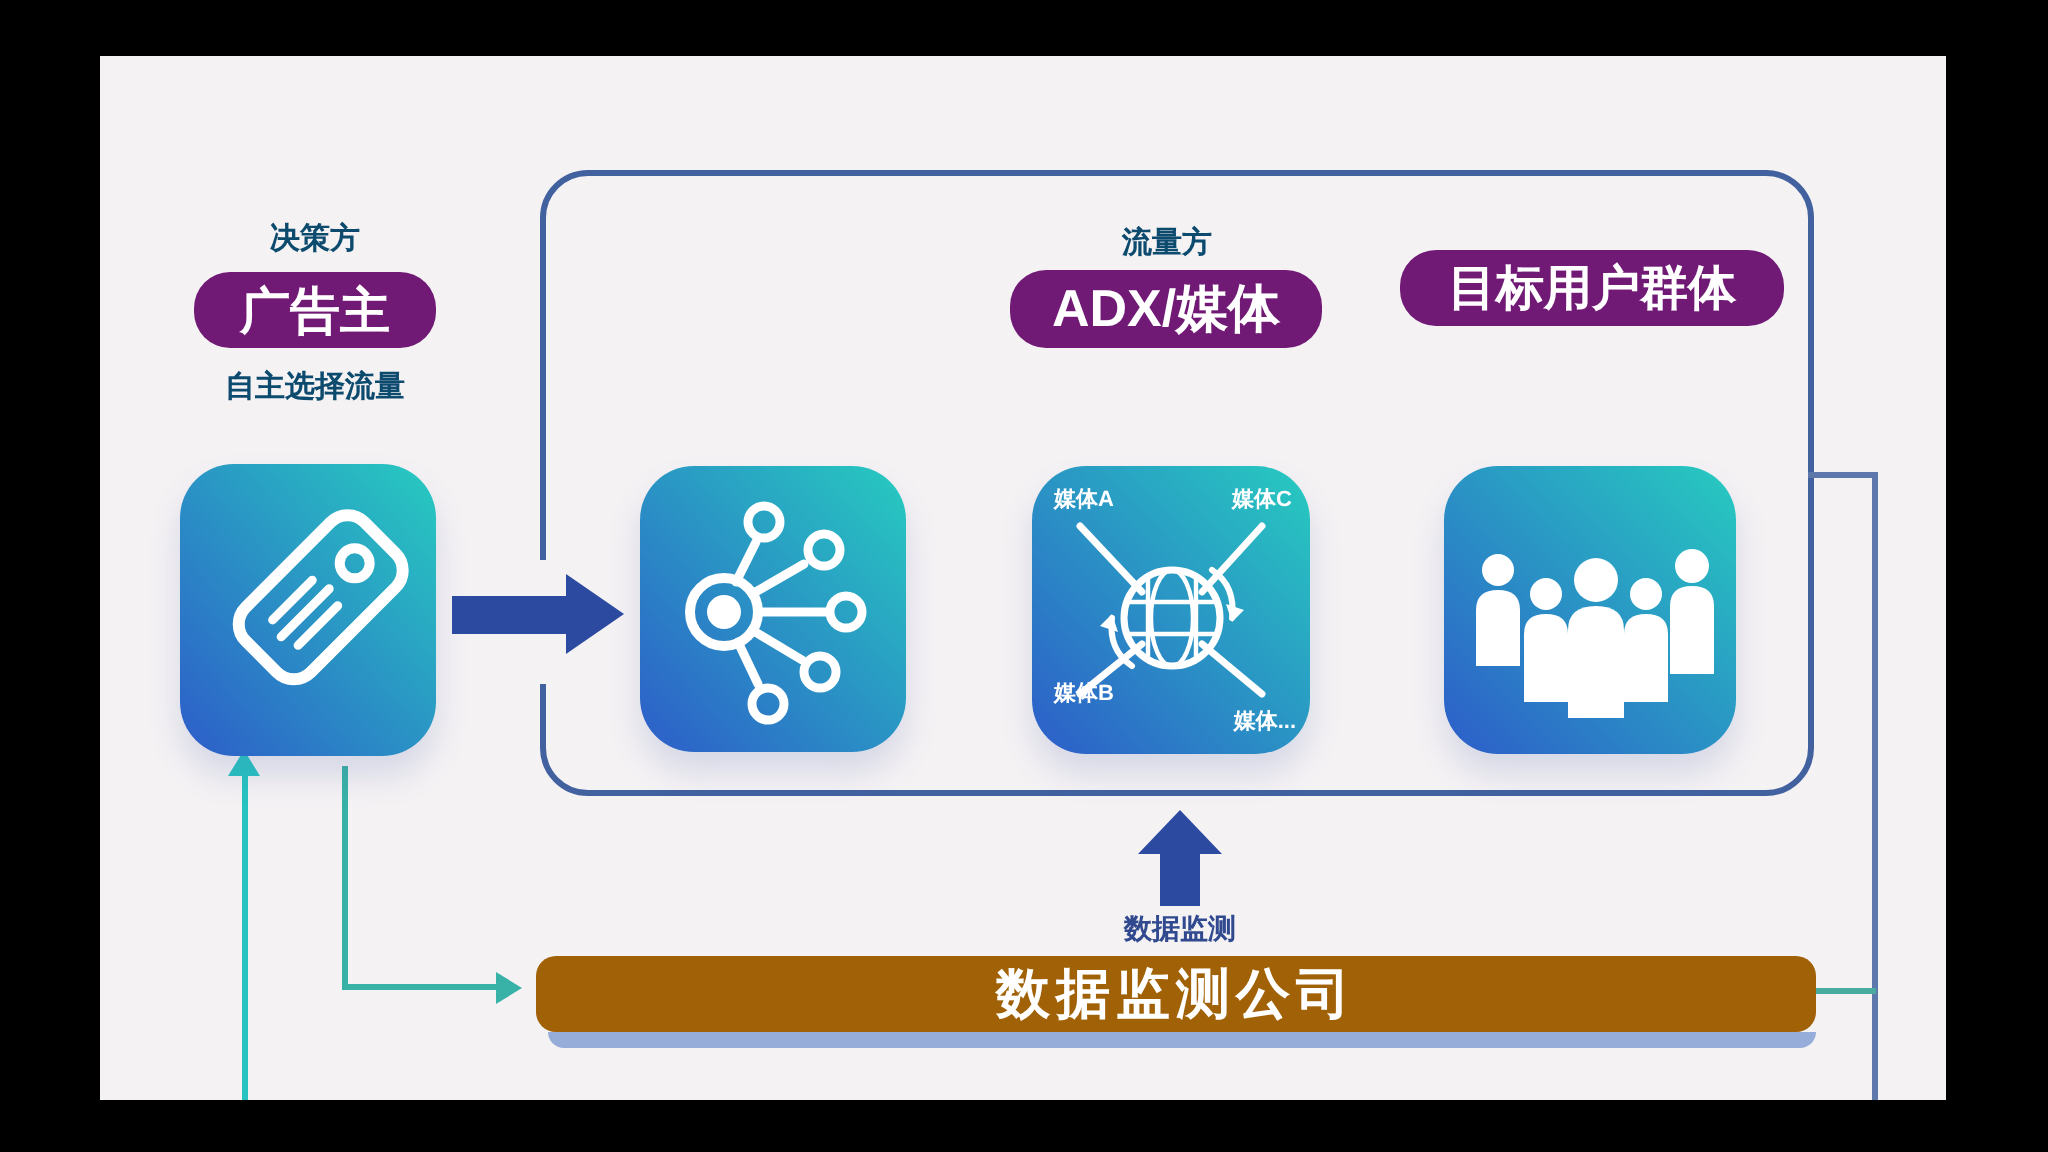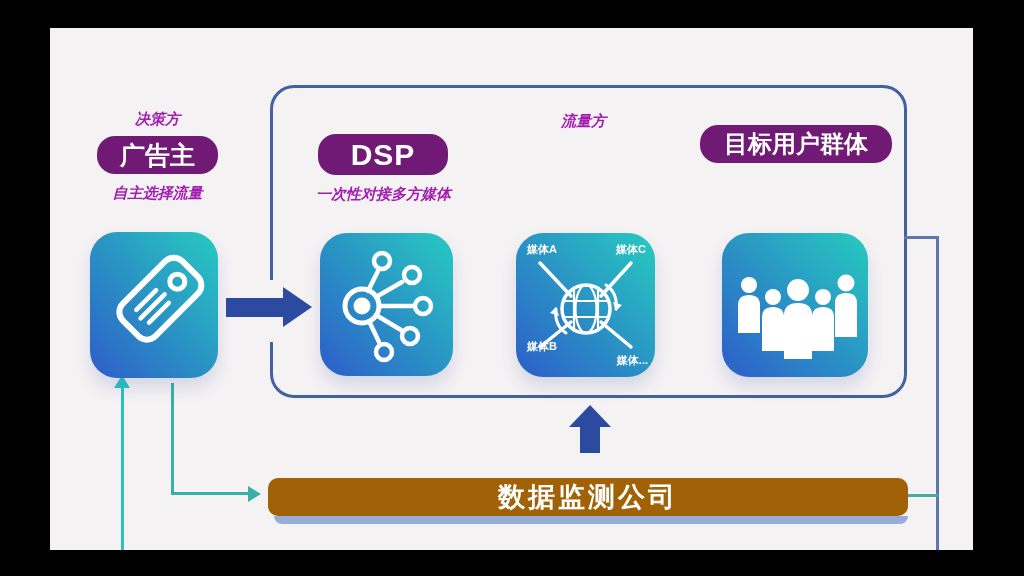--- a/index.html
+++ b/index.html
@@ -6,21 +6,21 @@
   .stage{position:relative;width:1024px;height:576px;background:#000;overflow:hidden;
          font-family:"Liberation Sans","DejaVu Sans",sans-serif;}
   .content{position:absolute;left:50px;top:28px;width:923px;height:522px;background:#f5f2f4;}
 
   
   .container-box{position:absolute;left:220px;top:57px;width:631px;height:307px;
                  border:3px solid #42619f;border-radius:24px;z-index:1;}
   .border-gap{position:absolute;left:216px;top:252px;width:12px;height:62px;background:#f5f2f4;z-index:2;}
 
   
-  .col-label{position:absolute;font-size:15px;font-weight:bold;color:#a21caf;text-align:center;z-index:3;font-style:italic;}
+  .col-label{position:absolute;font-size:15px;font-weight:bold;color:#0c4a6e;text-align:center;z-index:3;}
   .adv-role{left:27px;top:82px;width:161px;}
   .adv-sub{left:17px;top:156px;width:181px;}
   .dsp-role{left:253px;top:82px;width:161px;}
   .dsp-sub{left:233px;top:157px;width:201px;}
   .adx-role{left:453px;top:84px;width:161px;}
   .pill{position:absolute;background:#701a75;color:#fff;font-weight:bold;display:flex;
         align-items:center;justify-content:center;border-radius:18px;z-index:3;}
   .adv-pill{left:47px;top:108px;width:121px;height:38px;font-size:25px;}
   .dsp-pill{left:268px;top:106px;width:130px;height:41px;font-size:30px;letter-spacing:1px;}
   .adx-pill{left:455px;top:107px;width:156px;height:39px;font-size:26px;}
@@ -94,42 +94,41 @@
           <line x1="55" y1="61" x2="55" y2="89" stroke-width="4.5"></line>
           <line x1="64" y1="58" x2="64" y2="92" stroke-width="4.5"></line>
           <line x1="73" y1="61" x2="73" y2="89" stroke-width="4.5"></line>
         </g>
       </svg>
     </div>
 
     <div class="big-arrow-shaft"></div>
     <div class="big-arrow-head"></div>
 
-    <div class="pill dsp-pill">DSP</div>
-    <div class="col-label dsp-sub">一次性对接多方媒体</div>
     <div class="icon-card hub-card">
       <svg viewBox="0 0 133 143">
         <g stroke="#fff" fill="none" stroke-linecap="round">
           <circle cx="42" cy="73" r="17" stroke-width="5"></circle>
           <circle cx="42" cy="73" r="8.5" fill="#ffffff" stroke="none"></circle>
           <line x1="48" y1="58" x2="58" y2="38" stroke-width="4.5"></line>
           <line x1="56" y1="64" x2="82" y2="49" stroke-width="4.5"></line>
           <line x1="60" y1="73" x2="93" y2="73" stroke-width="4.5"></line>
           <line x1="56" y1="82" x2="81" y2="97" stroke-width="4.5"></line>
           <line x1="49" y1="88" x2="59" y2="109" stroke-width="4.5"></line>
           <circle cx="62" cy="28" r="8" stroke-width="4.5"></circle>
           <circle cx="92" cy="42" r="8" stroke-width="4.5"></circle>
           <circle cx="103" cy="73" r="8" stroke-width="4.5"></circle>
           <circle cx="90" cy="103" r="8" stroke-width="4.5"></circle>
           <circle cx="64" cy="119" r="8" stroke-width="4.5"></circle>
         </g>
       </svg>
     </div>
 
     <div class="col-label adx-role">流量方</div>
+    <div class="pill adx-pill">ADX/媒体</div>
     <div class="icon-card globe-card">
       <svg viewBox="0 0 139 144">
         <g stroke="#fff" fill="none" stroke-linecap="round">
           <line x1="24" y1="30" x2="55" y2="63" stroke-width="3.5"></line>
           <line x1="115" y1="30" x2="85" y2="63" stroke-width="3.5"></line>
           <line x1="24" y1="114" x2="55" y2="89" stroke-width="3.5"></line>
           <line x1="115" y1="114" x2="85" y2="89" stroke-width="3.5"></line>
           <circle cx="70" cy="76" r="24" stroke-width="3.5"></circle>
           <ellipse cx="70" cy="76" rx="10.5" ry="24" stroke-width="2.2"></ellipse>
           <line x1="48.5" y1="68" x2="91.5" y2="68" stroke-width="2.2"></line>
@@ -161,20 +160,21 @@
           <circle cx="101" cy="64" r="8"></circle>
           <path d="M 90 118 L 90 84 Q 90 74 101 74 Q 112 74 112 84 L 112 118 Z"></path>
           <circle cx="124" cy="50" r="8.5"></circle>
           <path d="M 113 104 L 113 70 Q 113 60 124 60 Q 135 60 135 70 L 135 104 Z"></path>
         </g>
       </svg>
     </div>
 
     <div class="up-arrow-head"></div>
     <div class="up-arrow-shaft"></div>
+    <div class="monitor-label">数据监测</div>
     <div class="company-bar">数据监测公司</div>
     <div class="company-bar-shadow"></div>
 
     <div class="ln teal-up-line"></div>
     <div class="ln teal-up-head"></div>
     <div class="ln teal-l-v"></div>
     <div class="ln teal-l-h"></div>
     <div class="ln teal-l-head"></div>
     <div class="ln right-conn-h"></div>
     <div class="ln right-conn-v"></div>

